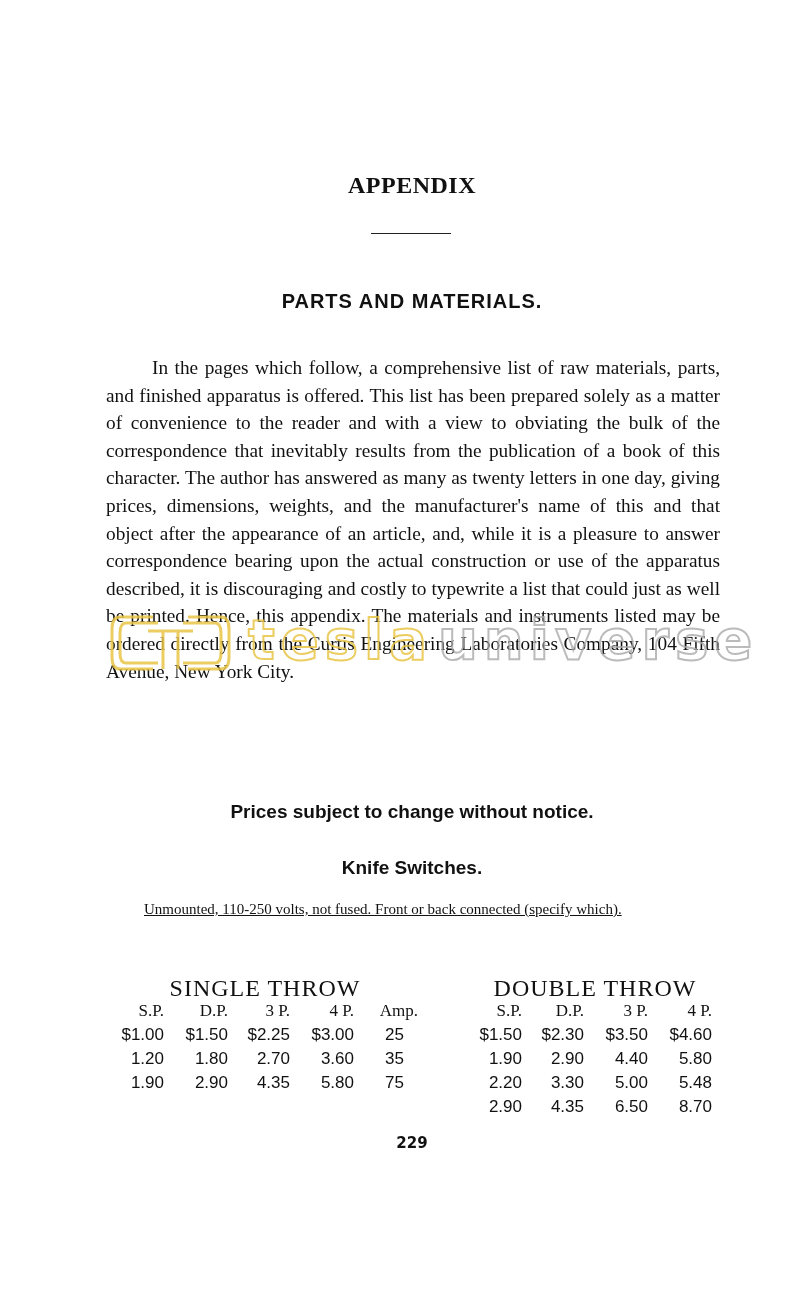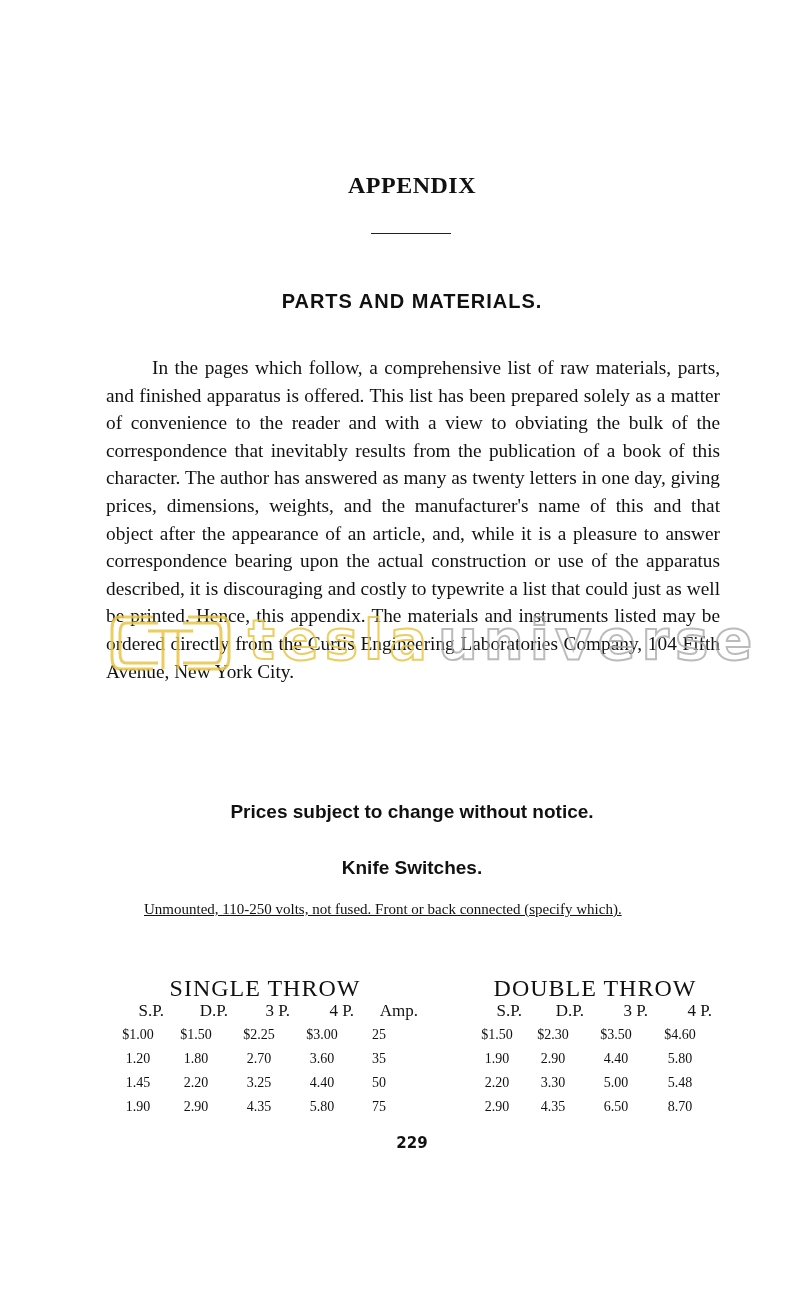--- a/index.html
+++ b/index.html
@@ -16,21 +16,21 @@
   .notice { position:absolute; top:801px; left:0; width:824px; text-align:center;
             font-family:"Liberation Sans","DejaVu Sans",sans-serif; font-size:19px; font-weight:bold; }
   .section { position:absolute; top:857px; left:0; width:824px; text-align:center;
              font-family:"Liberation Sans","DejaVu Sans",sans-serif; font-size:19px; font-weight:bold; }
   .desc { position:absolute; top:895px; left:98px; width:630px; font-size:15px; line-height:28px; text-align:justify;text-decoration:underline; }
   .desc p { margin:0; text-indent:46px; }
   .tbl { position:absolute; top:975px; }
   .tbl .head { text-align:center; font-size:24px; letter-spacing:1px; height:24px; }
   .tbl table { border-collapse:collapse; }
   .tbl th { font-weight:normal; font-size:17px; padding:0; height:24px; text-align:right; }
-  .tbl td { font-family:Liberation Serif, serif; font-size:14px; padding:0; height:24px; text-align:center; }
+  .tbl td { font-family:Liberation Sans, sans-serif; font-size:17px; padding:0; height:24px; text-align:right; }
   #single { left:112px; width:306px; }
   #double { left:472px; width:246px; }
   .pagenum { position:absolute; top:1134px; left:0; width:824px; text-align:center;
              font-family:"DejaVu Sans",sans-serif; font-size:15px; font-weight:bold; }
   .wm { position:absolute; top:611px; left:108px; width:640px; height:64px; pointer-events:none; }
   .wm-text { position:absolute; left:140px; top:-4px; font-family:"DejaVu Sans",sans-serif; font-size:56px;
              font-weight:bold; letter-spacing:6px; color:transparent; }
   .wm-tesla { -webkit-text-stroke:2px rgba(232,196,70,0.85); }
   .wm-universe { -webkit-text-stroke:2px rgba(170,170,170,0.8); }
 </style>
@@ -91,27 +91,20 @@
       <td style="padding-right:14px">25</td>
     </tr>
     <tr>
       <td>1.20</td>
       <td>1.80</td>
       <td>2.70</td>
       <td>3.60</td>
       <td style="padding-right:14px">35</td>
     </tr>
     <tr>
-      <td>1.45</td>
-      <td>2.20</td>
-      <td>3.25</td>
-      <td>4.40</td>
-      <td style="padding-right:14px">50</td>
-    </tr>
-    <tr>
       <td>1.90</td>
       <td>2.90</td>
       <td>4.35</td>
       <td>5.80</td>
       <td style="padding-right:14px">75</td>
     </tr>
   </tbody>
     </table>
 </div>
 

